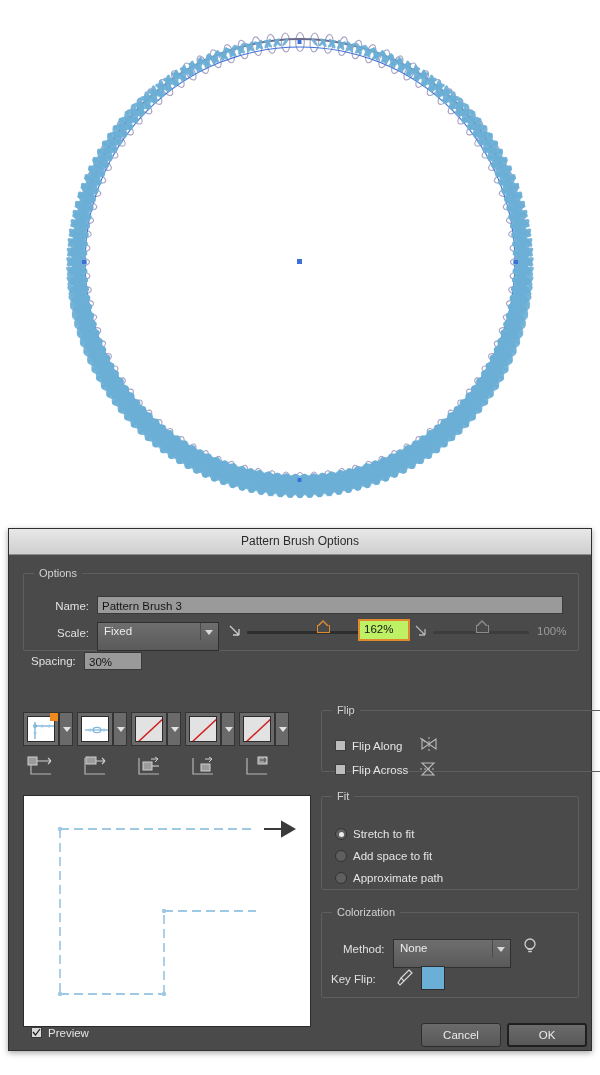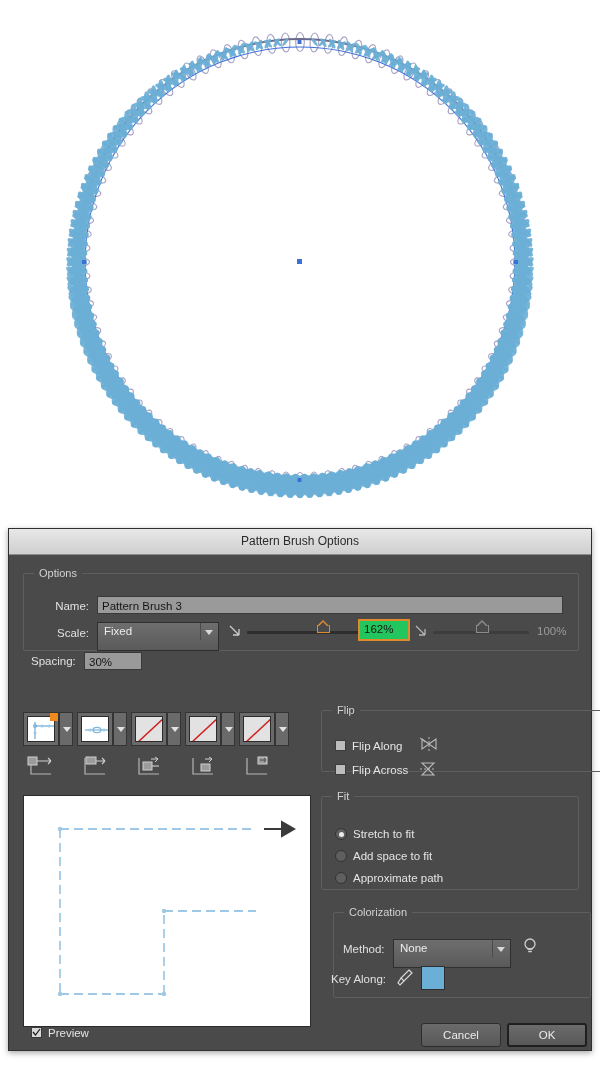--- a/index.html
+++ b/index.html
@@ -26,21 +26,21 @@
   .group>.glabel{position:absolute;top:-7px;left:10px;background:#4a4a4a;
                  padding:0 5px;font-size:11px;color:#d2d2d2;line-height:12px;}
 
   .lbl{font-size:11.5px;color:#e0e0e0;}
   .lbl-dim{font-size:11.5px;color:#9a9a9a;}
 
   
   .tfield{background:#9a9a9a;border:1px solid #3a3a3a;box-sizing:border-box;
           color:#161616;font-size:11.5px;padding:0 4px;line-height:18px;height:18px;
           font-family:"Liberation Sans",sans-serif;}
-  .tfield.focus{background:#22c55e;border:2px solid #e08a2e;line-height:16px;}
+  .tfield.focus{background:#bef264;border:2px solid #e08a2e;line-height:16px;}
 
   
   .sel{position:relative;height:29px;background:linear-gradient(#6e6e6e,#5a5a5a);
        border:1px solid #2f2f2f;box-sizing:border-box;color:#ececec;font-size:11.5px;
        line-height:17px;padding-left:6px;}
   .sel .arrowbox{position:absolute;right:0;top:0;width:17px;height:17px;
        border-left:1px solid #4b4b4b;}
   .sel .arrowbox:after{content:"";position:absolute;left:4px;top:7px;
        border-left:4px solid transparent;border-right:4px solid transparent;
        border-top:5px solid #d8d8d8;}
@@ -988,34 +988,34 @@
     <div class="row" style="left:326px;top:273px;">
       <span class="rd on"></span><span>Stretch to fit</span>
     </div>
     <div class="row" style="left:326px;top:295px;">
       <span class="rd"></span><span>Add space to fit</span>
     </div>
     <div class="row" style="left:326px;top:317px;">
       <span class="rd"></span><span>Approximate path</span>
     </div>
 
-    <div class="group" style="left:324px;top:357px;width:258px;height:86px;">
+    <div class="group" style="left:312px;top:357px;width:258px;height:86px;">
       <span class="glabel">Colorization</span>
     </div>
     <span class="lbl" style="position:absolute;left:334px;top:388px;">Method:</span>
     <div class="sel" style="position:absolute;left:384px;top:384px;width:118px;">
       <span>None</span>
       <span class="arrowbox"></span>
     </div>
     <svg class="iconsvg" style="left:513px;top:381px;" width="16" height="20">
       <circle cx="8" cy="8" r="5" fill="none" stroke="#cfcfcf" stroke-width="1.3"></circle>
       <path d="M5.5,13 L10.5,13 M6.2,15.5 L9.8,15.5" stroke="#cfcfcf" stroke-width="1.3"></path>
     </svg>
 
-    <span class="lbl" style="position:absolute;left:322px;top:418px;">Key Along:</span>
+    <span class="lbl" style="position:absolute;left:322px;top:418px;">Key Flip:</span>
     <svg class="iconsvg" style="left:386px;top:412px;" width="20" height="22">
       <path d="M14,3 L17,6 L9,14 L6,11 Z" fill="none" stroke="#d8d8d8" stroke-width="1.2"></path>
       <path d="M6,11 L3,16 L5,18 L9,14" fill="none" stroke="#d8d8d8" stroke-width="1.2"></path>
     </svg>
     <div class="swatch" style="left:412px;top:411px;"></div>
 
     <div class="row" style="left:22px;top:472px;">
       <span class="cb" style="background:#d8d8d8;position:relative;">
         <svg style="position:absolute;left:0;top:0;" width="9" height="9">
           <path d="M1,4 L3.5,7 L8,1" fill="none" stroke="#1a1a1a" stroke-width="1.2"></path>

